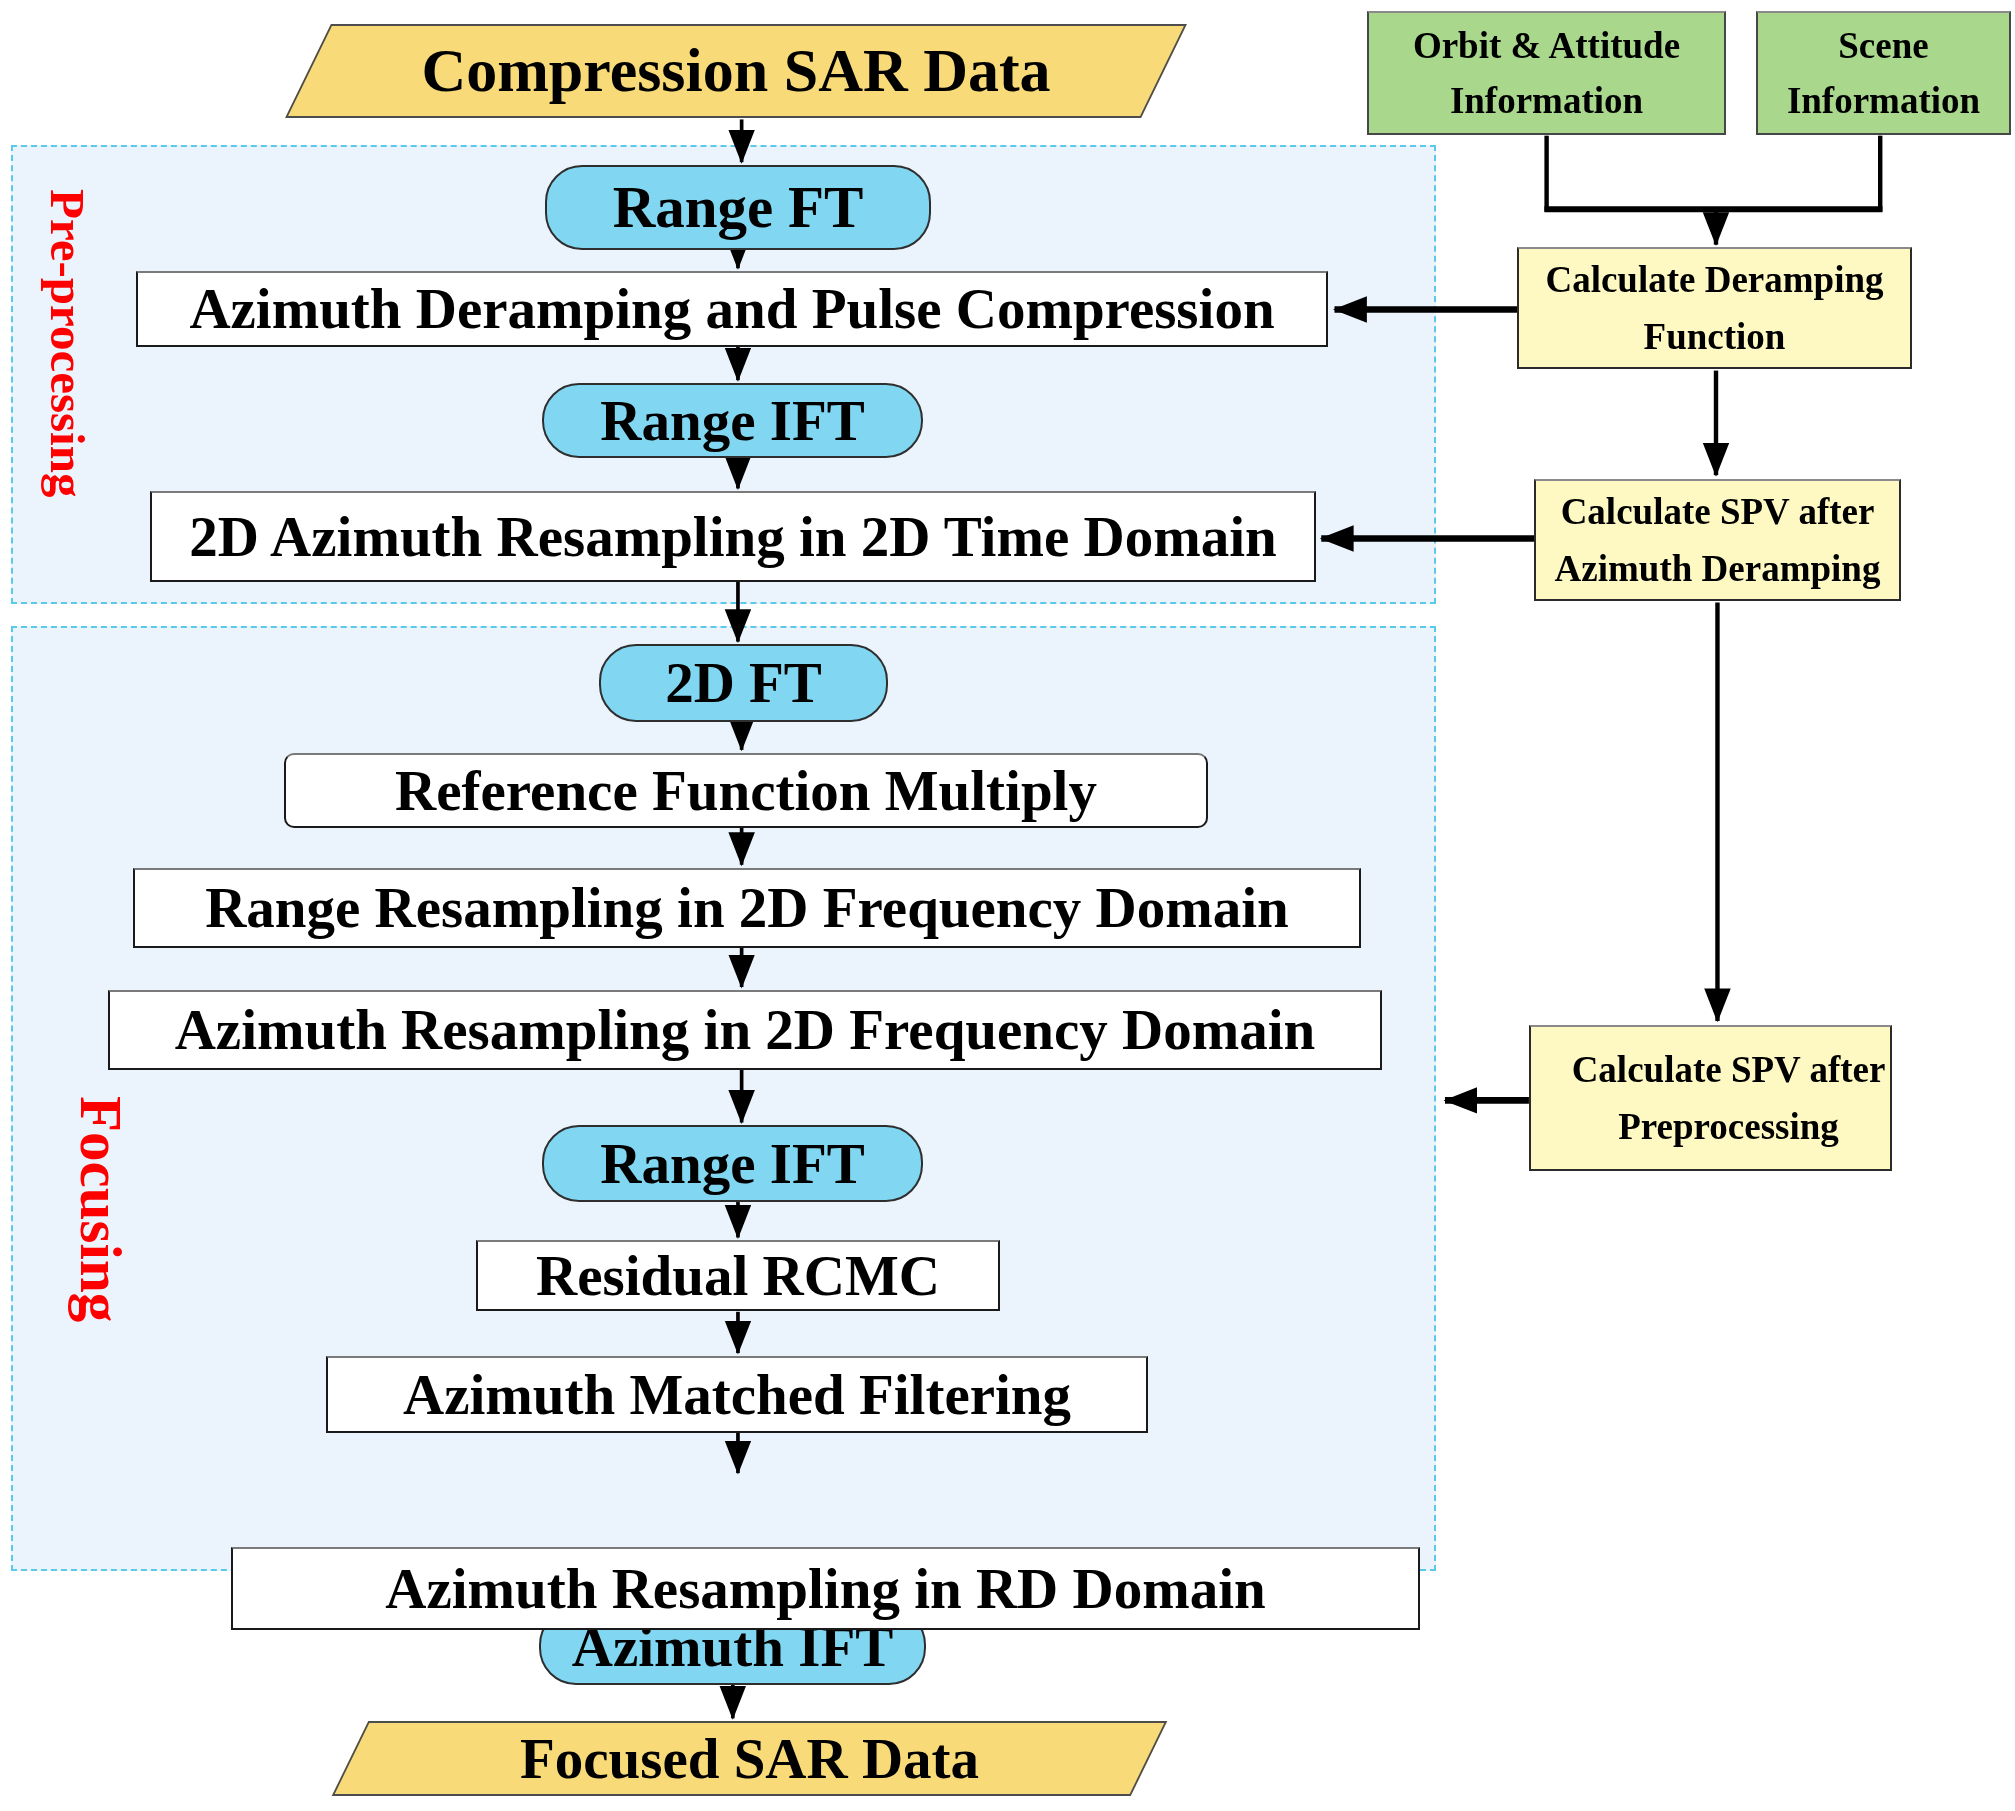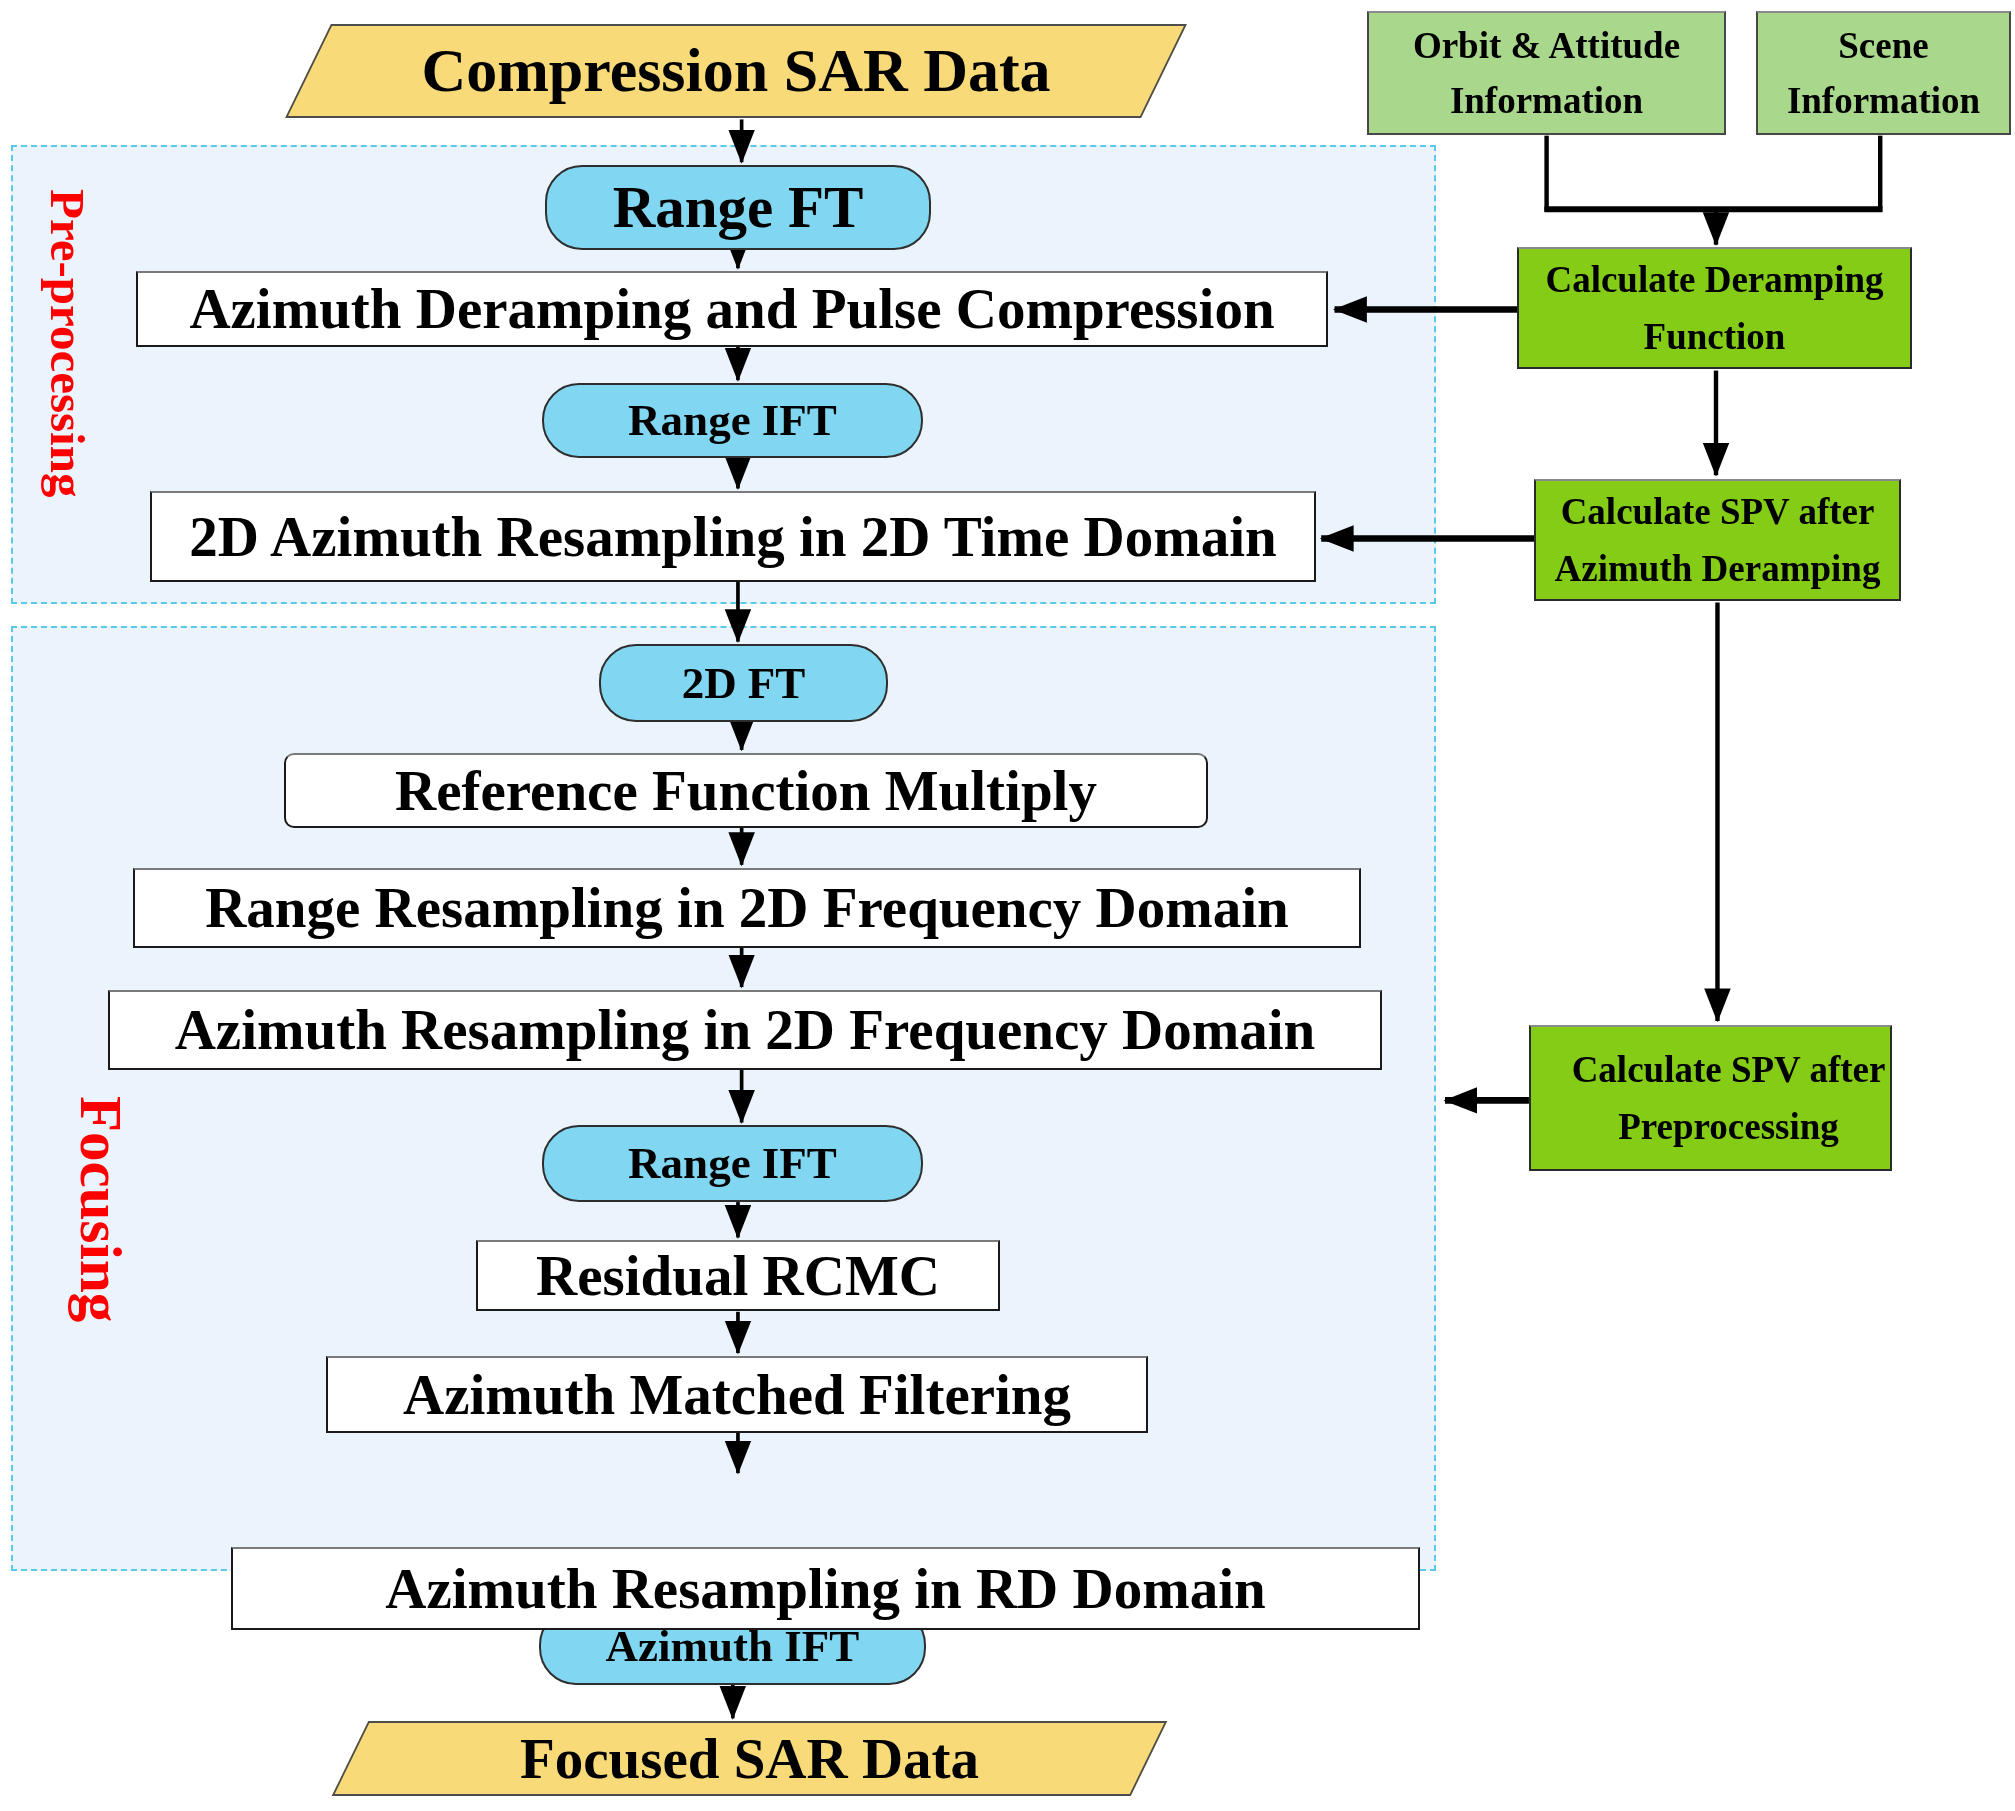--- a/index.html
+++ b/index.html
@@ -48,31 +48,31 @@
   .whitebox{
     background:#FFFFFF;
     border:2.9px solid #1a1a1a;
     border-top-color:#7a7a7a;
     font-size:57px;
   }
   .pill{
     background:#81D7F1;
     border:2.2px solid #2e2e2e;
     border-radius:37px;
-    font-size:45px;
+    font-size:57px;
   }
   .greenbox{
     background:#A9D88C;
     border:2.9px solid #474747;
     border-top-color:#8a8a8a;
     font-size:37px;
     line-height:1.5;
   }
   .rightbox{
-    background:#84cc16;
+    background:#fef9c3;
     border:2.9px solid #2b2b2b;
     border-top-color:#8a8a8a;
     font-size:37px;
     line-height:1.55;
   }
   .para{
     background:transparent;
     border:none;
     font-size:57px;
   }

